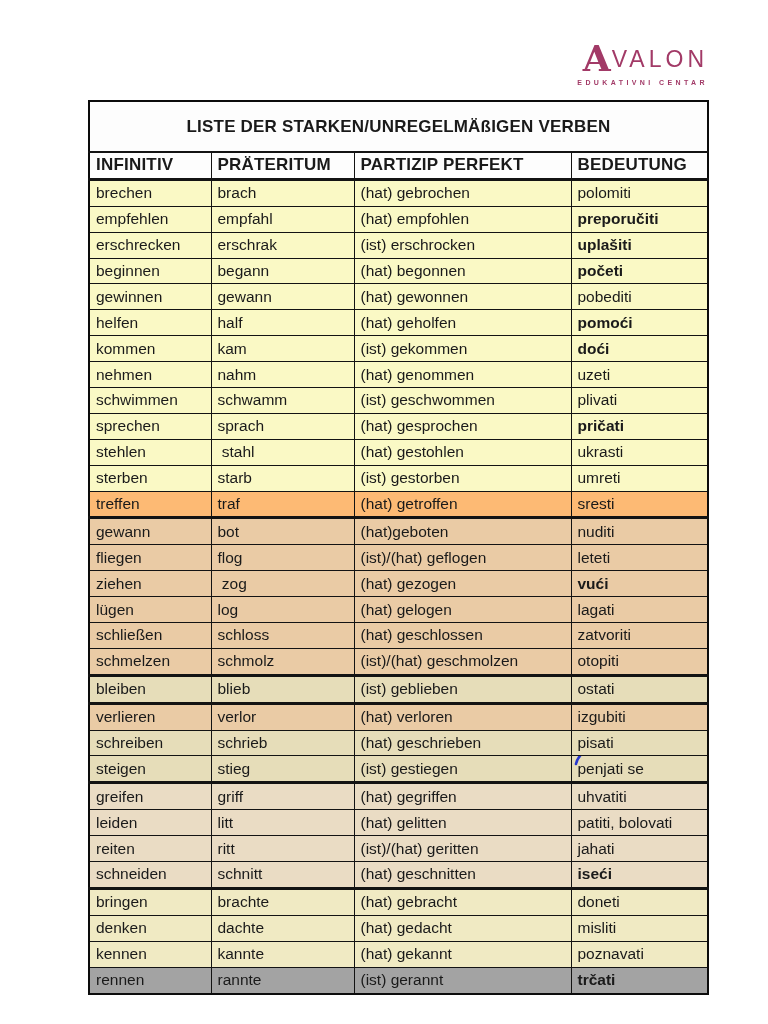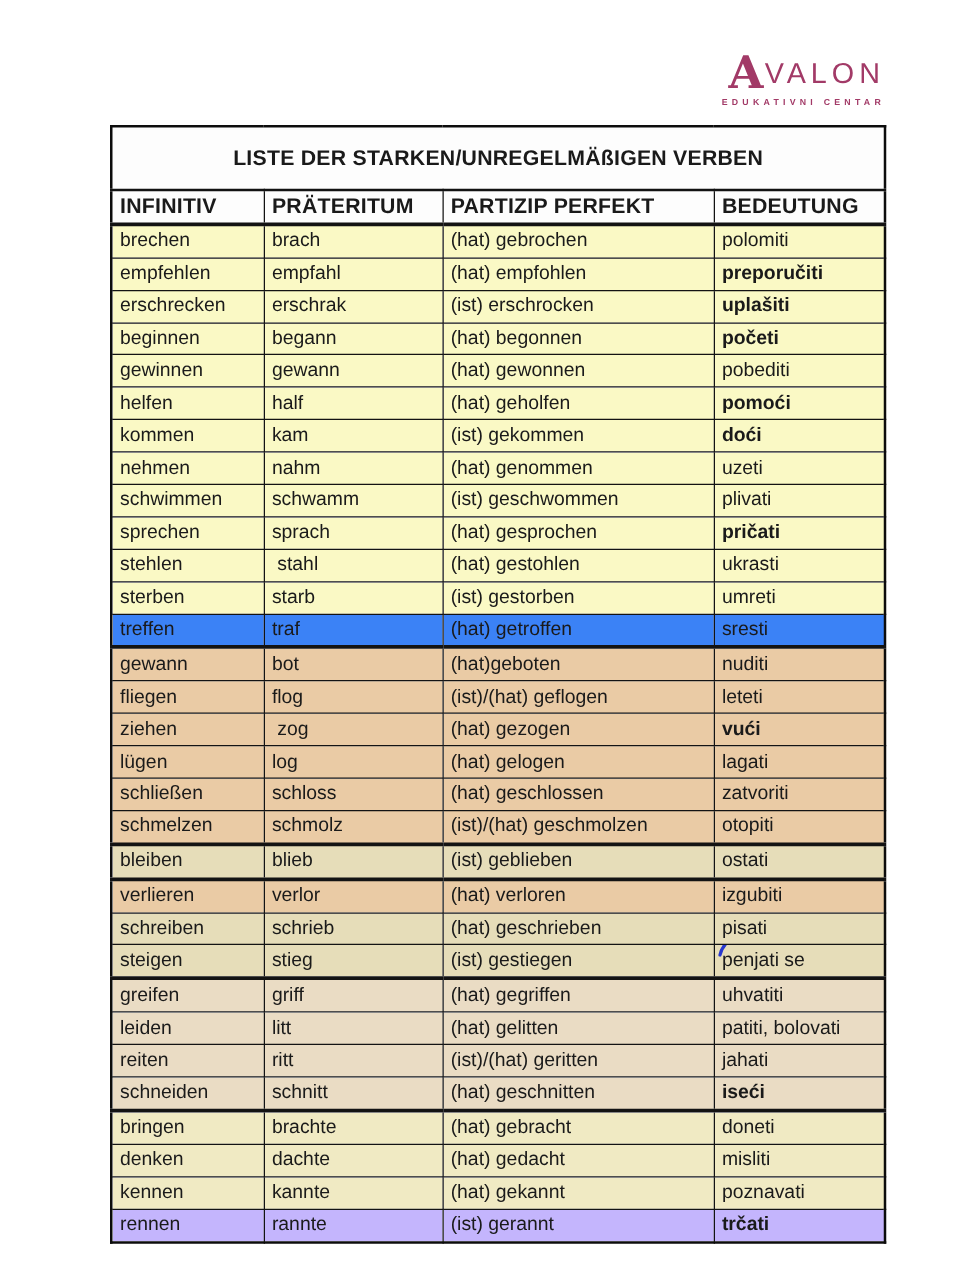--- a/index.html
+++ b/index.html
@@ -172,21 +172,21 @@
           <td> stahl</td>
           <td>(hat) gestohlen</td>
           <td>ukrasti</td>
         </tr>
         <tr style="background: rgb(250, 249, 197);">
           <td>sterben</td>
           <td>starb</td>
           <td>(ist) gestorben</td>
           <td>umreti</td>
         </tr>
-        <tr style="background: #3b82f6; border-radius: 11px;">
+        <tr style="background: #fdba74; border-radius: 11px;">
           <td>treffen</td>
           <td>traf</td>
           <td>(hat) getroffen</td>
           <td>sresti</td>
         </tr>
         <tr class="group-start" style="background: rgb(234, 203, 165);">
           <td>gewann</td>
           <td>bot</td>
           <td>(hat)geboten</td>
           <td>nuditi</td>
@@ -282,21 +282,21 @@
           <td>dachte</td>
           <td>(hat) gedacht</td>
           <td>misliti</td>
         </tr>
         <tr style="background: rgb(240, 234, 195); padding-left: 36px;">
           <td>kennen</td>
           <td>kannte</td>
           <td>(hat) gekannt</td>
           <td>poznavati</td>
         </tr>
-        <tr style="background: #c4b5fd;">
+        <tr style="background: #a3a3a3;">
           <td>rennen</td>
           <td>rannte</td>
           <td>(ist) gerannt</td>
           <td class="b">trčati</td>
         </tr>
       </tbody>
   </table>
 
 </div>
 

